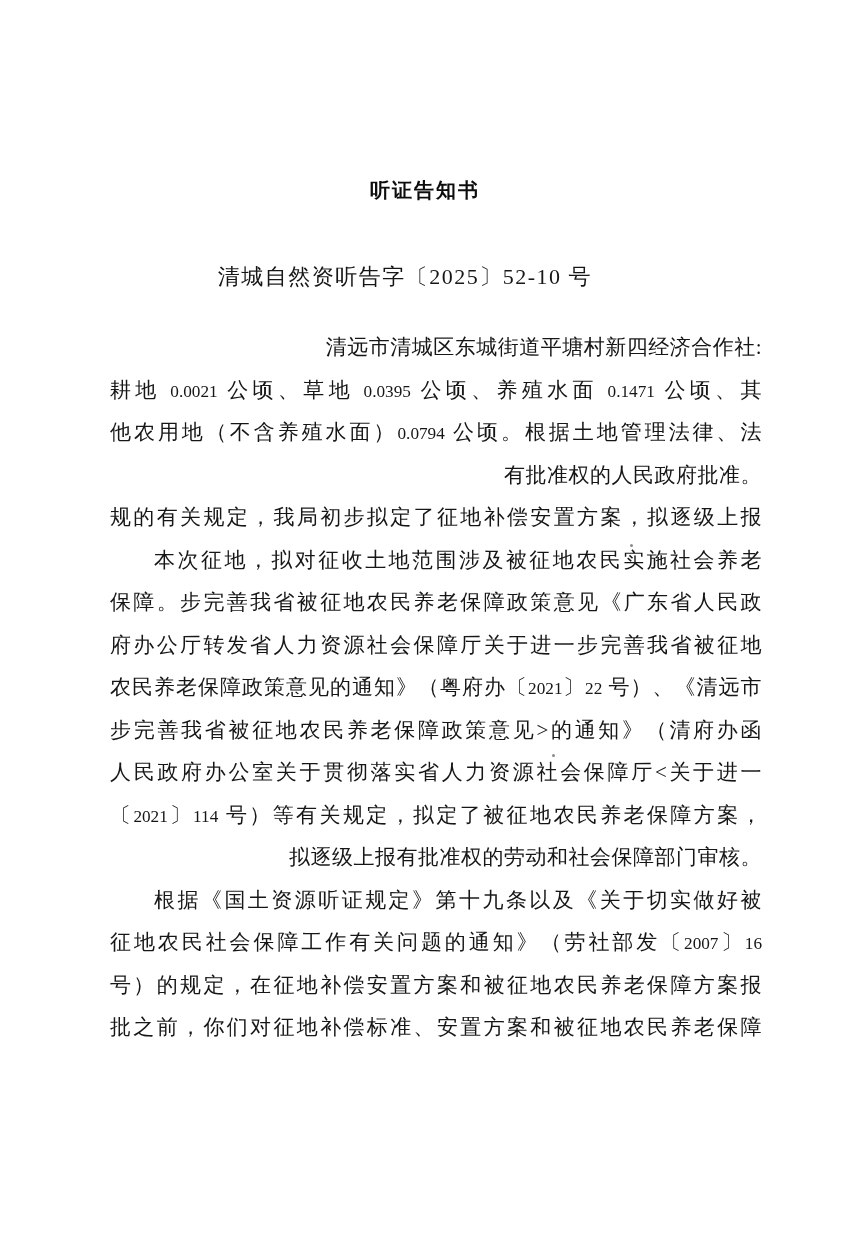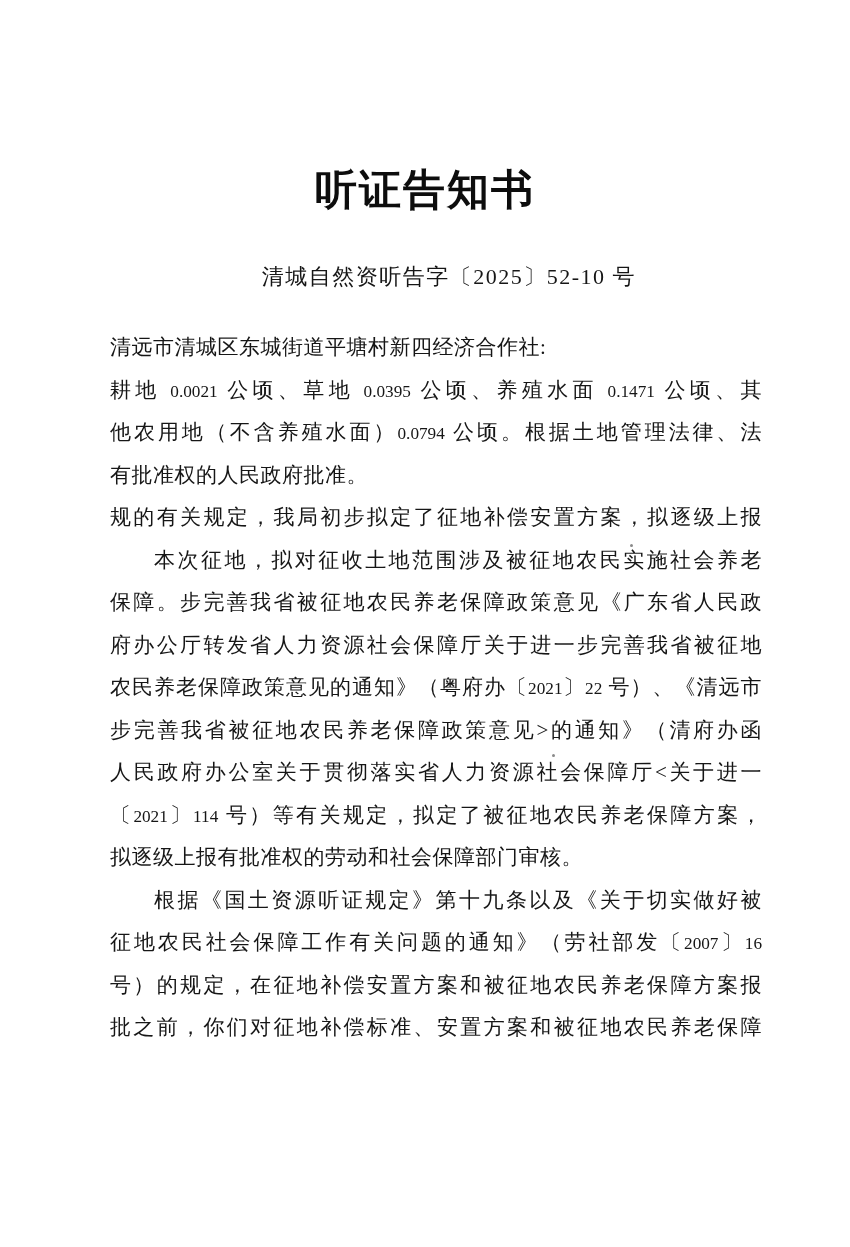--- a/index.html
+++ b/index.html
@@ -16,53 +16,53 @@
     overflow: hidden;
     font-family: "Liberation Serif", "DejaVu Serif", serif;
     color: #141414;
   }
   .doc-title {
     position: absolute;
     top: 170px;
     left: 0;
     width: 850px;
     text-align: center;
-    font-size: 42px;
+    font-size: 20px;
     font-weight: 900;
     letter-spacing: 2px;
     color: #0d0d0d;
     line-height: 40px;
   }
   .doc-number {
     position: absolute;
     top: 260px;
     left: 0;
     width: 698px;
     box-sizing: border-box;
     padding-right: 106px;
     text-align: right;
     font-size: 22px;
     letter-spacing: 1.5px;
     line-height: 34px;
     color: #161616;
-    margin-left: 44px;
   }
   .body-text {
     position: absolute;
     top: 326px;
     left: 110px;
     width: 652px;
     font-size: 21px;
     line-height: 42.5px;
     color: #161616;
   }
   .bline {
     height: 42.5px;
     overflow: hidden;
     letter-spacing: 0.5px;
+    text-align: right;
   }
   .bline.justify {
     text-align: justify;
     text-align-last: justify;
   }
   .bline.indent {
     text-indent: 44px;
   }
   .bline .num {
     font-size: 0.82em;

